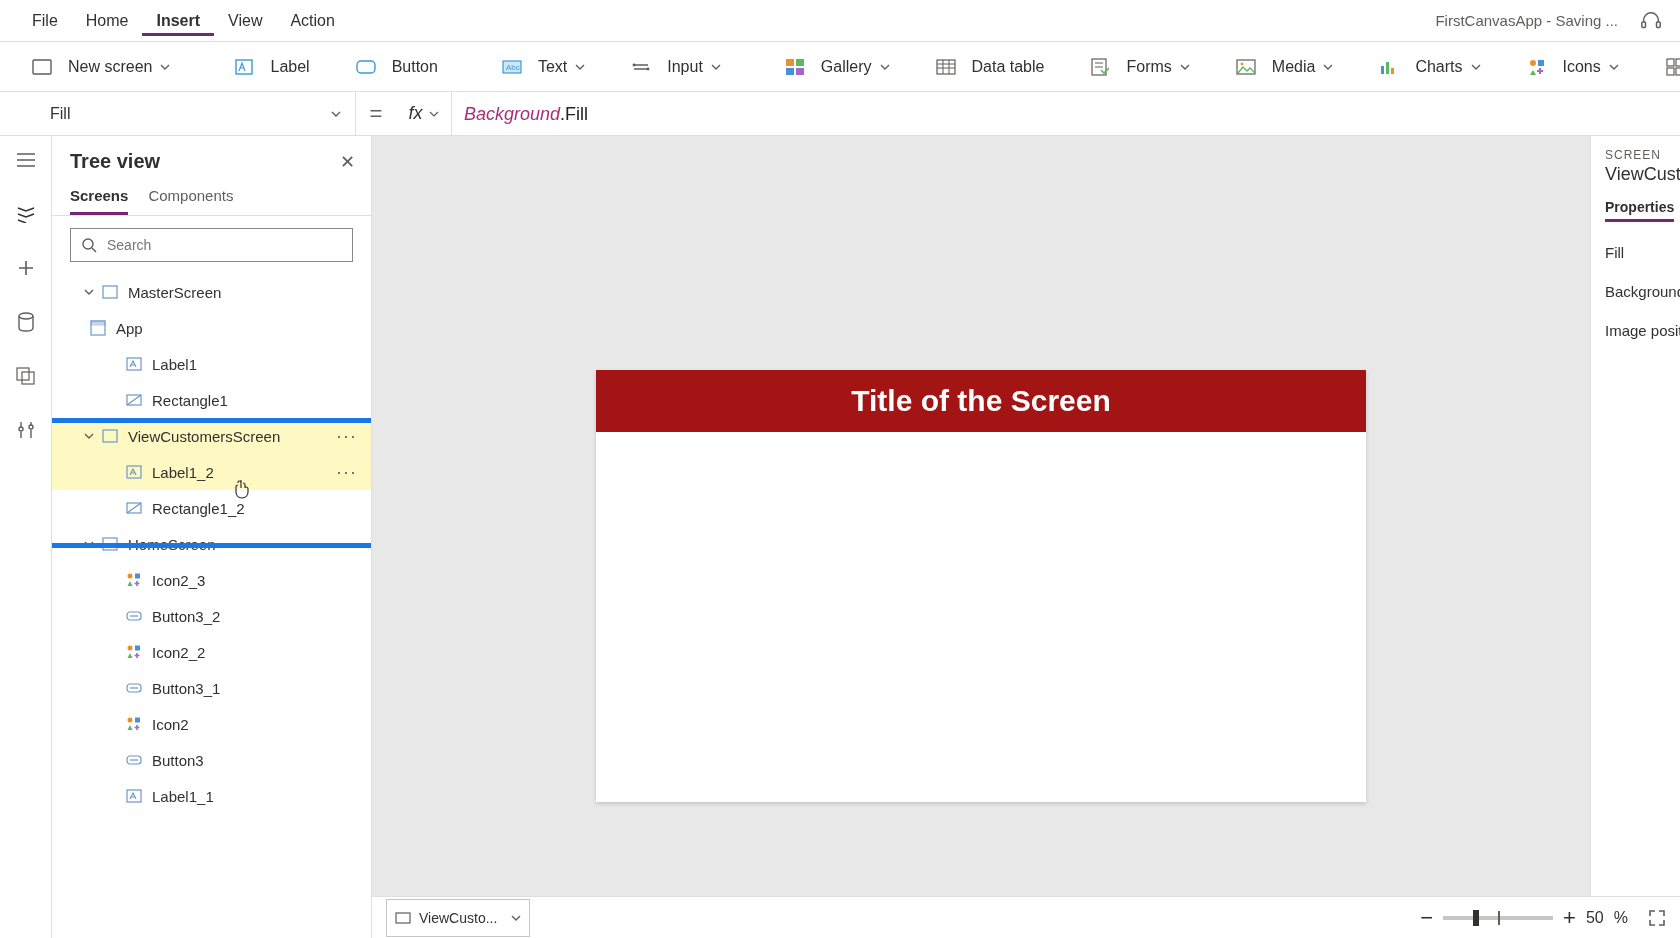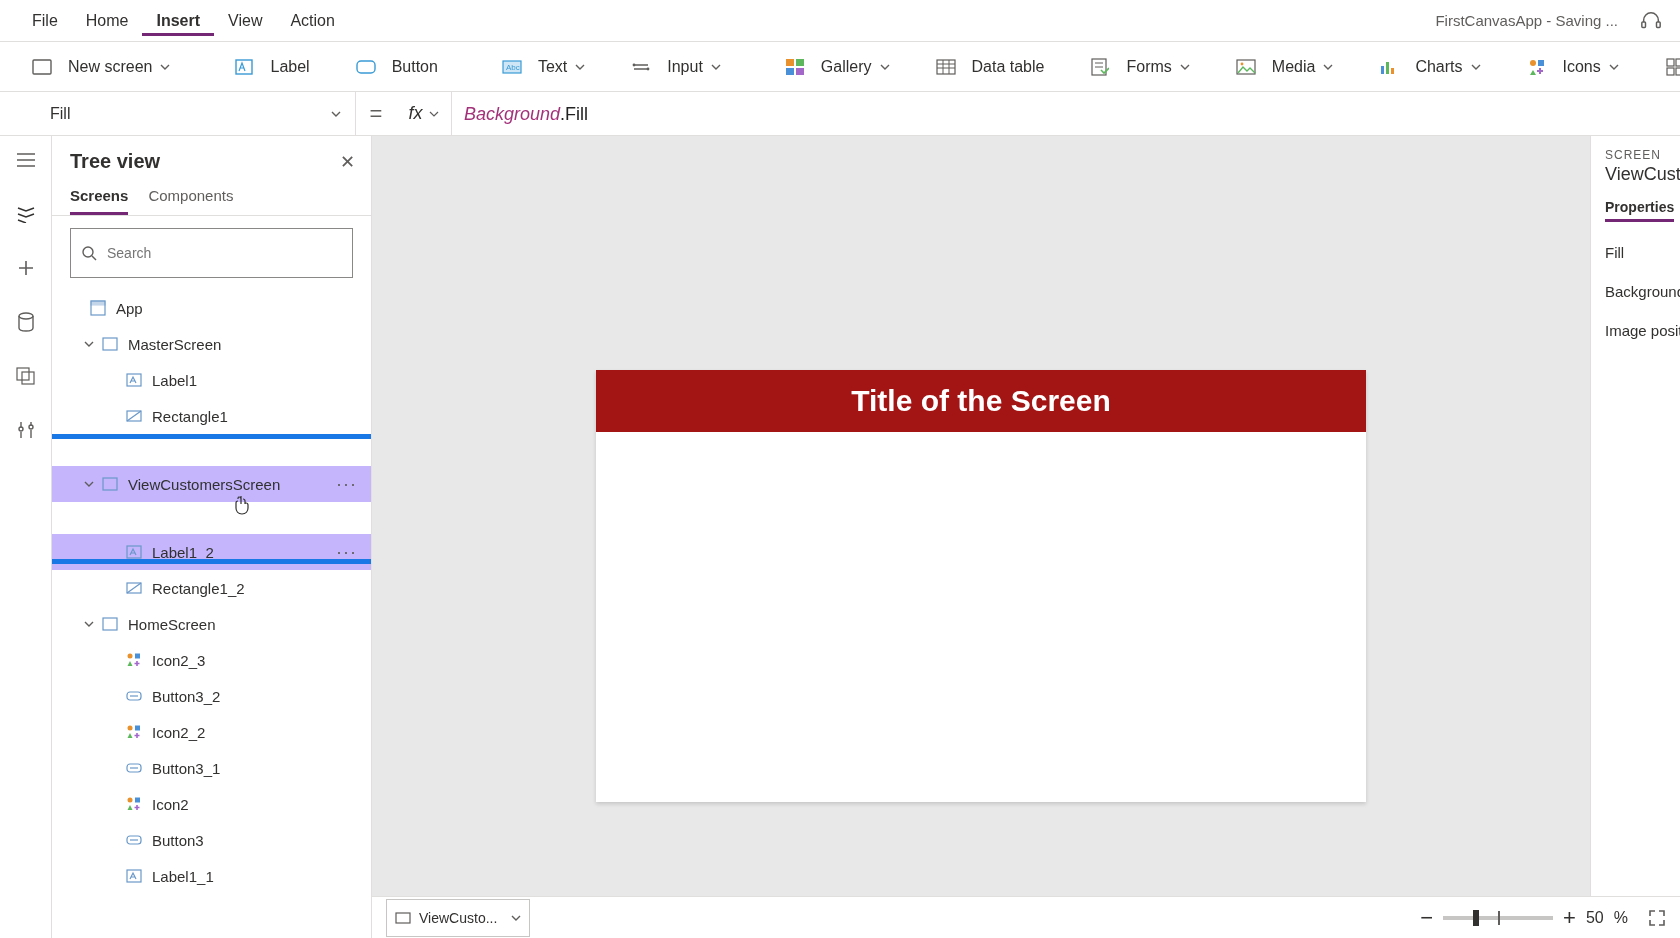--- a/index.html
+++ b/index.html
@@ -38,29 +38,29 @@
 
   
   .tree-panel { width: 320px; border-right: 1px solid #e1dfdd; display: flex; flex-direction: column; position: relative; }
   .tree-header { display: flex; align-items: center; justify-content: space-between; padding: 14px 16px 6px 18px; }
   .tree-header h2 { margin: 0; font-size: 20px; font-weight: 600; }
   .tree-close { font-size: 18px; cursor: pointer; color: #605e5c; }
   .tree-tabs { display: flex; gap: 20px; padding: 8px 18px 0 18px; border-bottom: 1px solid #e1dfdd; }
   .tree-tab { padding-bottom: 8px; font-size: 15px; color: #605e5c; cursor: pointer; }
   .tree-tab.active { color: #323130; font-weight: 600; border-bottom: 3px solid #742774; }
   .search-wrap { padding: 12px 18px; }
-  .search-box { display: flex; align-items: center; gap: 8px; border: 1px solid #8a8886; padding: 6px 10px; height: 50px; }
+  .search-box { display: flex; align-items: center; gap: 8px; border: 1px solid #8a8886; padding: 6px 10px; height: 34px; }
   .search-box input { border: none; outline: none; flex: 1; font-size: 14px; background: transparent; }
 
   .tree-list { flex: 1; overflow-y: auto; position: relative; }
   .tree-item { display: flex; align-items: center; height: 36px; padding-left: 18px; cursor: pointer; position: relative; }
   .tree-item.depth-0 { padding-left: 18px; }
   .tree-item.depth-1 { padding-left: 30px; }
   .tree-item.depth-2 { padding-left: 54px; }
-  .tree-item.hover { background: #c4b5fd; margin-top: 32px; }
+  .tree-item.hover { background: #fef9c3; }
   .tree-item .chev-slot { width: 14px; display: flex; justify-content: center; margin-right: 4px; }
   .tree-item .icon-slot { width: 20px; display: flex; justify-content: center; margin-right: 8px; }
   .tree-item .label { font-size: 15px; color: #323130; }
   .tree-item .more { margin-left: auto; margin-right: 14px; font-size: 18px; color: #605e5c; letter-spacing: 1px; }
 
   .highlight-box { position: absolute; border: 5px solid #1a78e6; pointer-events: none; z-index: 5; }
   .cursor-pointer { position: absolute; z-index: 6; }
 
   
   .canvas-area { flex: 1; background: #e8e8e8; display: flex; align-items: center; justify-content: center; padding-top: 98px; position: relative; overflow: hidden; }
@@ -332,42 +332,42 @@
           </svg>
         <input type="text" placeholder="Search" style="">
       </div>
     </div>
     <div class="tree-list" id="tree-list">
 
       <div class="highlight-box" style="left:-14px; top:144px; width:340px; height:130px;"></div>
       <svg class="cursor-pointer" style="left:180px; top:204px;" width="18" height="22" viewBox="0 0 18 22">
           <path d="M9 2v8M6 7c-1 0-2 .8-2 2v5c0 3 2 6 6 6s6-3 6-6v-3c0-1-.8-2-2-2s-1 1-1 1V7c0-1-.8-2-2-2M9 5c0-1-.8-2-2-2s-1 2-1 2" fill="none" stroke="#323130" stroke-width="1.2"></path>
         </svg>
-    <div class="tree-item depth-0">
-          <span class="chev-slot"></span>
-          <span class="icon-slot">
-            <svg width="16" height="16" viewBox="0 0 16 16" fill="none" stroke="#6a98c9" stroke-width="1.2">
-              <rect x="1" y="1" width="14" height="14"></rect>
-              <rect x="1" y="1" width="14" height="4" fill="#6a98c9" opacity="0.4"></rect>
-            </svg>
-          </span>
-          <span class="label">App</span>
-        </div>
-        <div class="tree-item depth-1">
+    <div class="tree-item depth-1">
           <span class="chev-slot">
             <svg width="10" height="8" viewBox="0 0 10 8">
               <path d="M1 2l4 4 4-4" fill="none" stroke="#605e5c" stroke-width="1.4"></path>
             </svg>
           </span>
           <span class="icon-slot">
             <svg width="16" height="16" viewBox="0 0 16 16" fill="none" stroke="#6a98c9" stroke-width="1.2">
               <rect x="1" y="2" width="14" height="12"></rect>
             </svg>
           </span>
           <span class="label">MasterScreen</span>
+        </div>
+        <div class="tree-item depth-0">
+          <span class="chev-slot"></span>
+          <span class="icon-slot">
+            <svg width="16" height="16" viewBox="0 0 16 16" fill="none" stroke="#6a98c9" stroke-width="1.2">
+              <rect x="1" y="1" width="14" height="14"></rect>
+              <rect x="1" y="1" width="14" height="4" fill="#6a98c9" opacity="0.4"></rect>
+            </svg>
+          </span>
+          <span class="label">App</span>
         </div>
         <div class="tree-item depth-2">
           <span class="chev-slot"></span>
           <span class="icon-slot">
             <svg width="16" height="16" viewBox="0 0 16 16" fill="none" stroke="#6a98c9" stroke-width="1.2">
               <rect x="1" y="2" width="14" height="12"></rect>
               <path d="M4 11l3-6 3 6M5 9h4"></path>
             </svg>
           </span>
           <span class="label">Label1</span>

